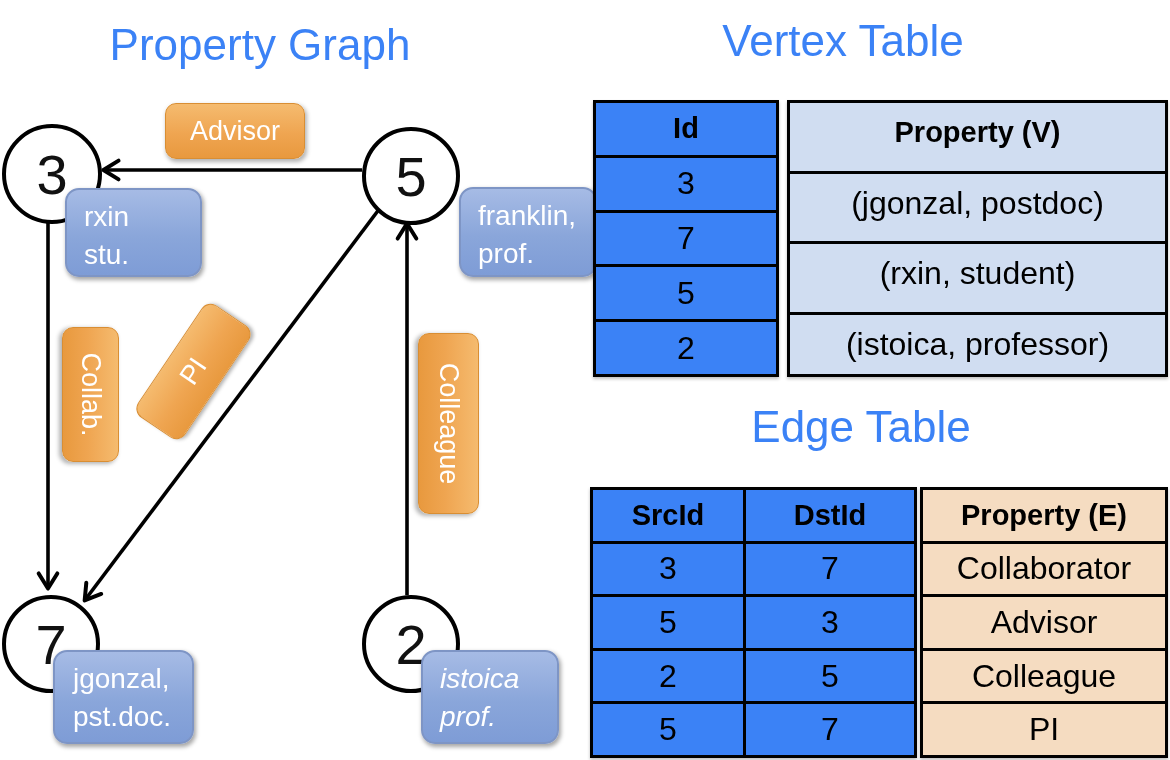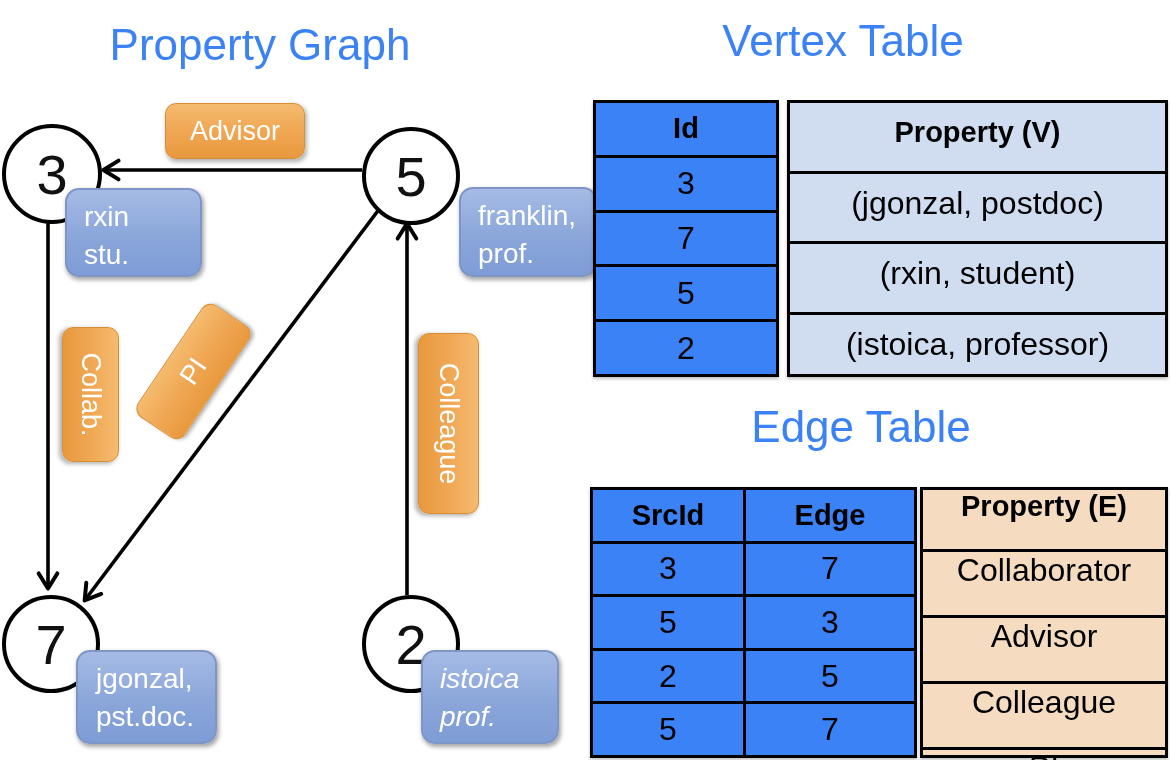--- a/index.html
+++ b/index.html
@@ -87,21 +87,21 @@
   </div>
 
   <div class="vprop" style="left:65px;top:188px;width:116px;height:77px;">
     <span class="pline">rxin</span>
     <span class="pline">stu.</span>
   </div>
   <div class="vprop" style="left:421px;top:187px;width:117px;height:78px;margin-left:38px;">
     <span class="pline">franklin,</span>
     <span class="pline">prof.</span>
   </div>
-  <div class="vprop" style="left:76px;top:650px;width:119px;height:82px;padding-left:18px;">
+  <div class="vprop" style="left:53px;top:650px;width:119px;height:82px;padding-left:18px;">
     <span class="pline">jgonzal,</span>
     <span class="pline">pst.doc.</span>
   </div>
   <div class="vprop" style="left:421px;top:650px;width:117px;height:82px;font-style:italic;">
     <span class="pline">istoica</span>
     <span class="pline">prof.</span>
   </div>
 
   <div class="elabel" style="left:165px;top:103px;width:138px;height:54px;">
     <span>Advisor</span>
@@ -131,41 +131,41 @@
     <div class="trow">(jgonzal, postdoc)</div>
     <div class="trow">(rxin, student)</div>
     <div class="trow">(istoica, professor)</div>
   </div>
 
   <div class="title" style="left:636px;top:402px;width:450px;">Edge Table</div>
 
   <div class="tbox" style="left:590px;top:487px;width:327px;height:271px;">
     <div class="erow hdr">
       <div class="cell src">SrcId</div>
-      <div class="cell dst">Edge</div>
+      <div class="cell dst">DstId</div>
     </div>
     <div class="erow">
       <div class="cell src">3</div>
       <div class="cell dst">7</div>
     </div>
     <div class="erow">
       <div class="cell src">5</div>
       <div class="cell dst">3</div>
     </div>
     <div class="erow">
       <div class="cell src">2</div>
       <div class="cell dst">5</div>
     </div>
     <div class="erow">
       <div class="cell src">5</div>
       <div class="cell dst">7</div>
     </div>
   </div>
 
-  <div class="tbox" style="left:920px;top:487px;width:248px;height:271px;background:#f5dcc1;gap:26px;">
+  <div class="tbox" style="left:920px;top:487px;width:248px;height:271px;background:#f5dcc1;">
     <div class="trow hdr">Property (E)</div>
     <div class="trow">Collaborator</div>
     <div class="trow">Advisor</div>
     <div class="trow">Colleague</div>
     <div class="trow">PI</div>
   </div>
 
 </div>
 
 </body></html>

